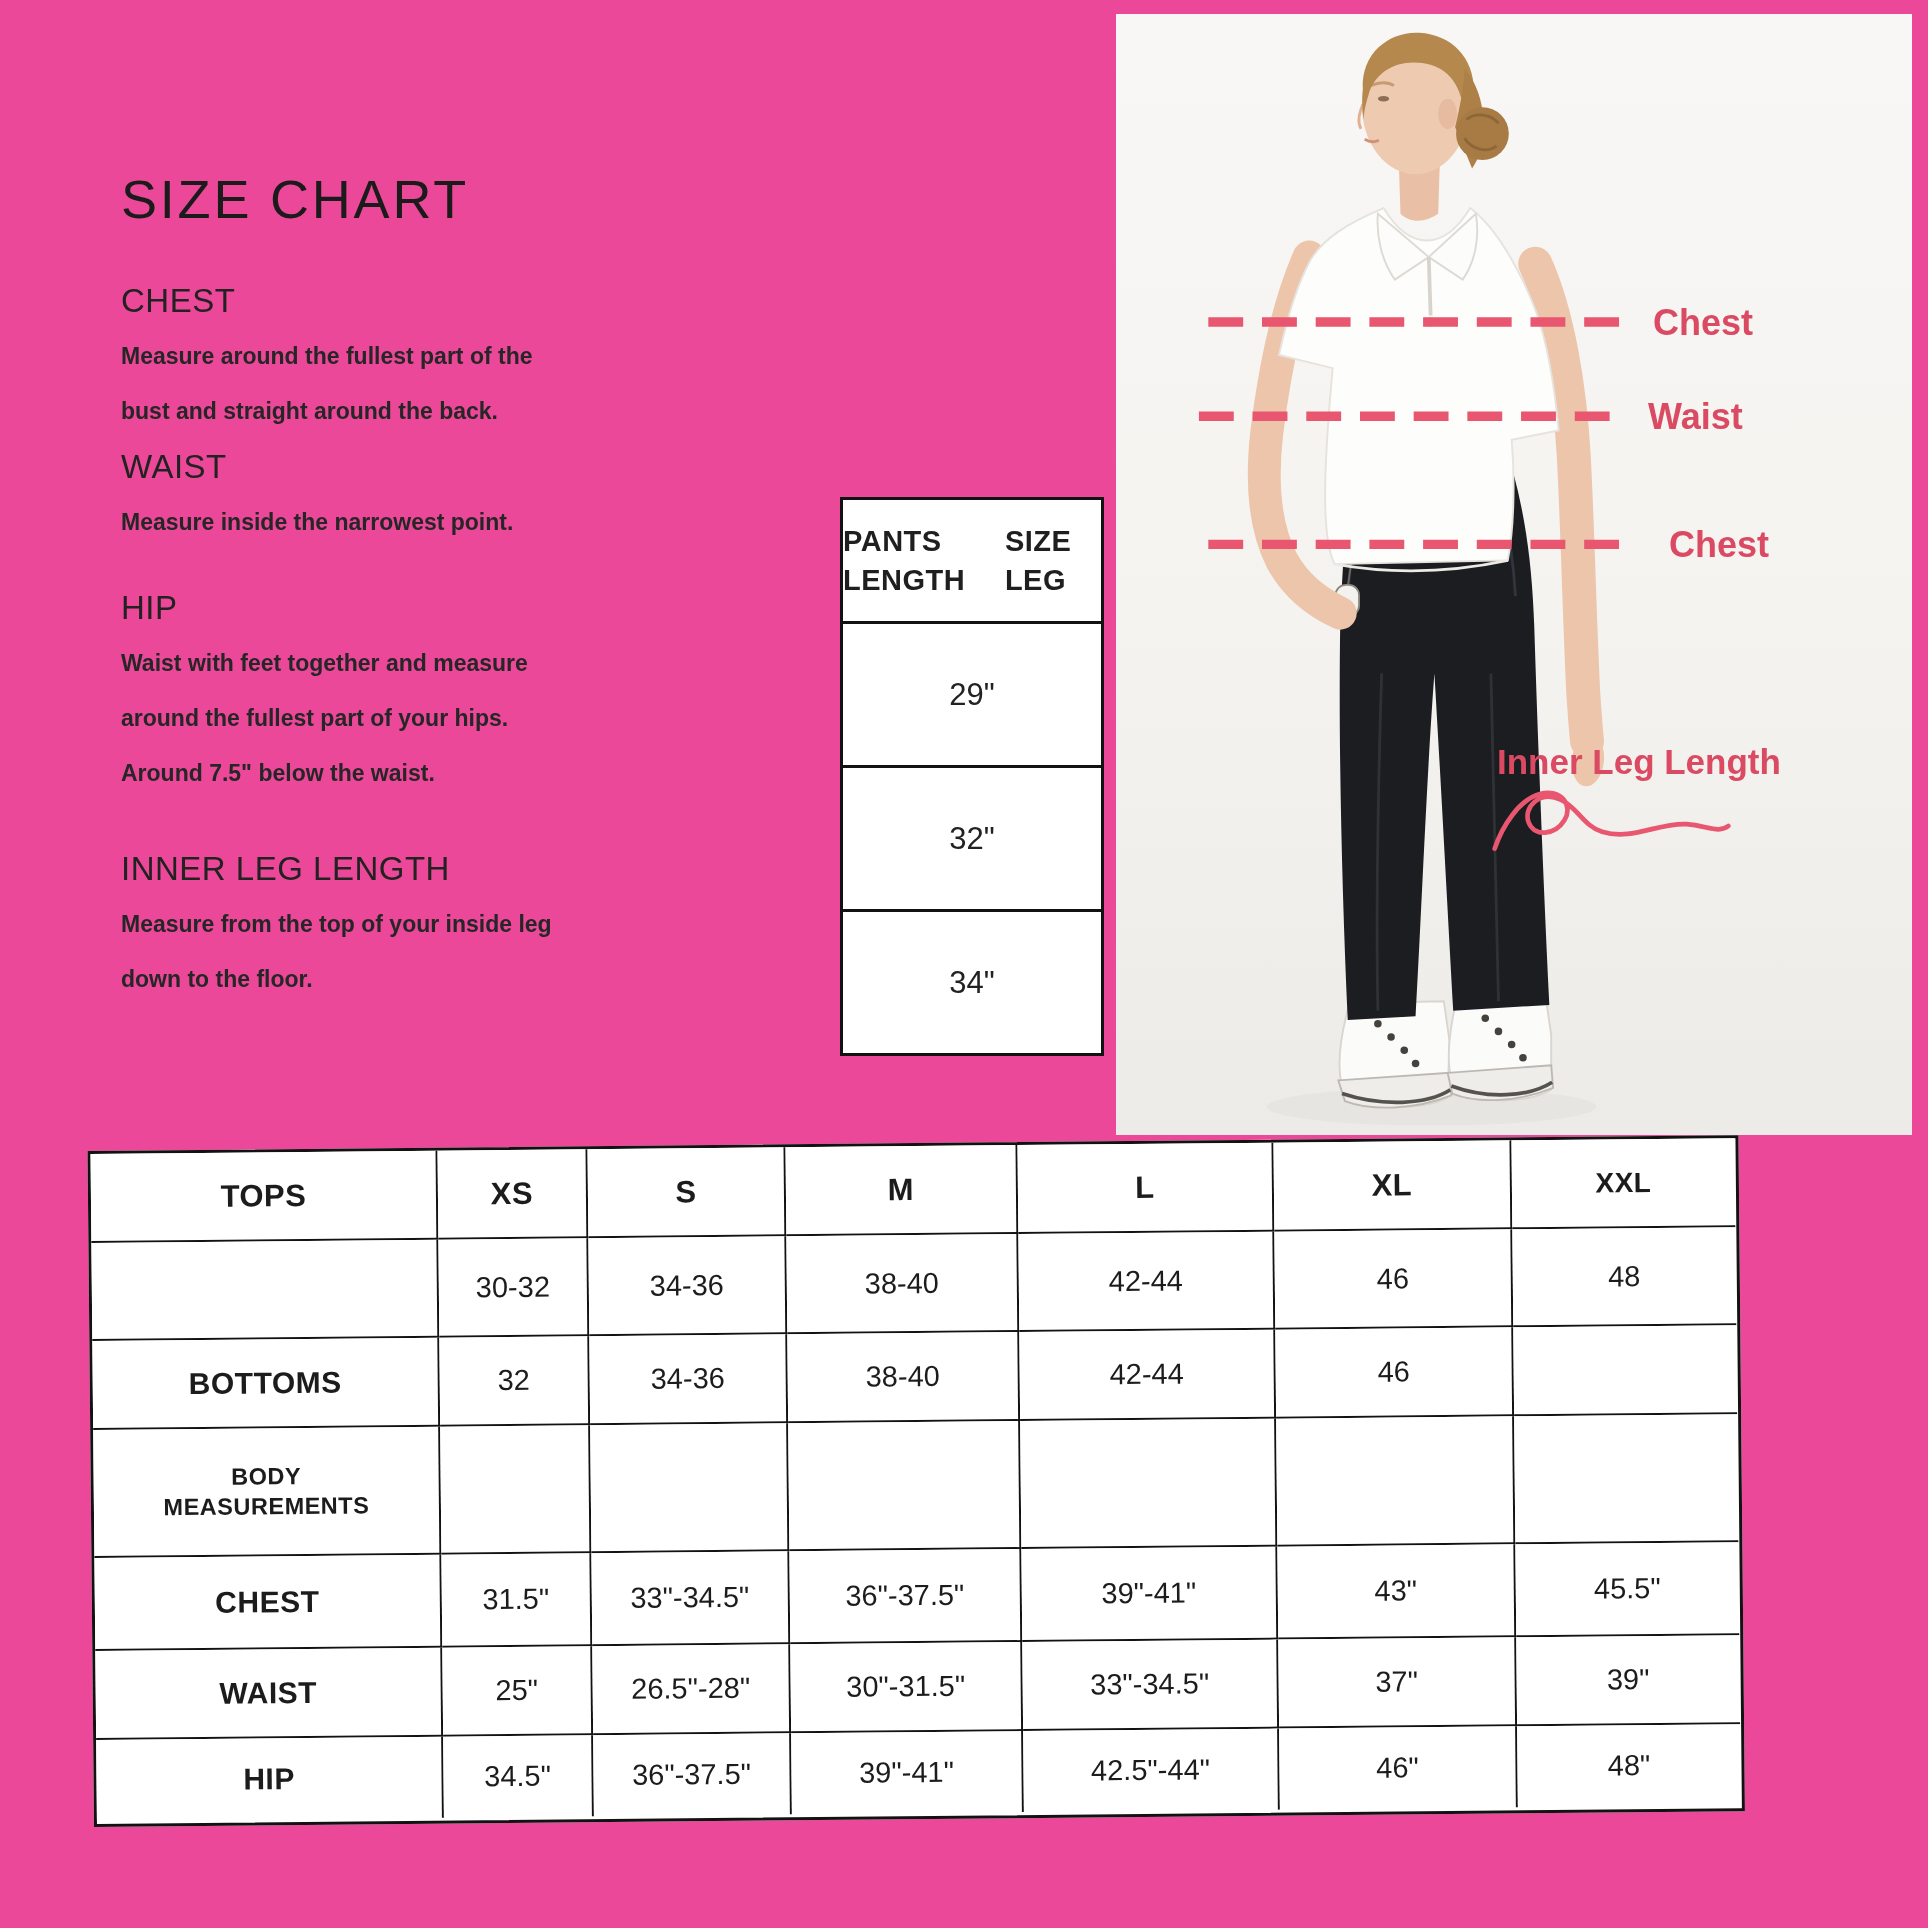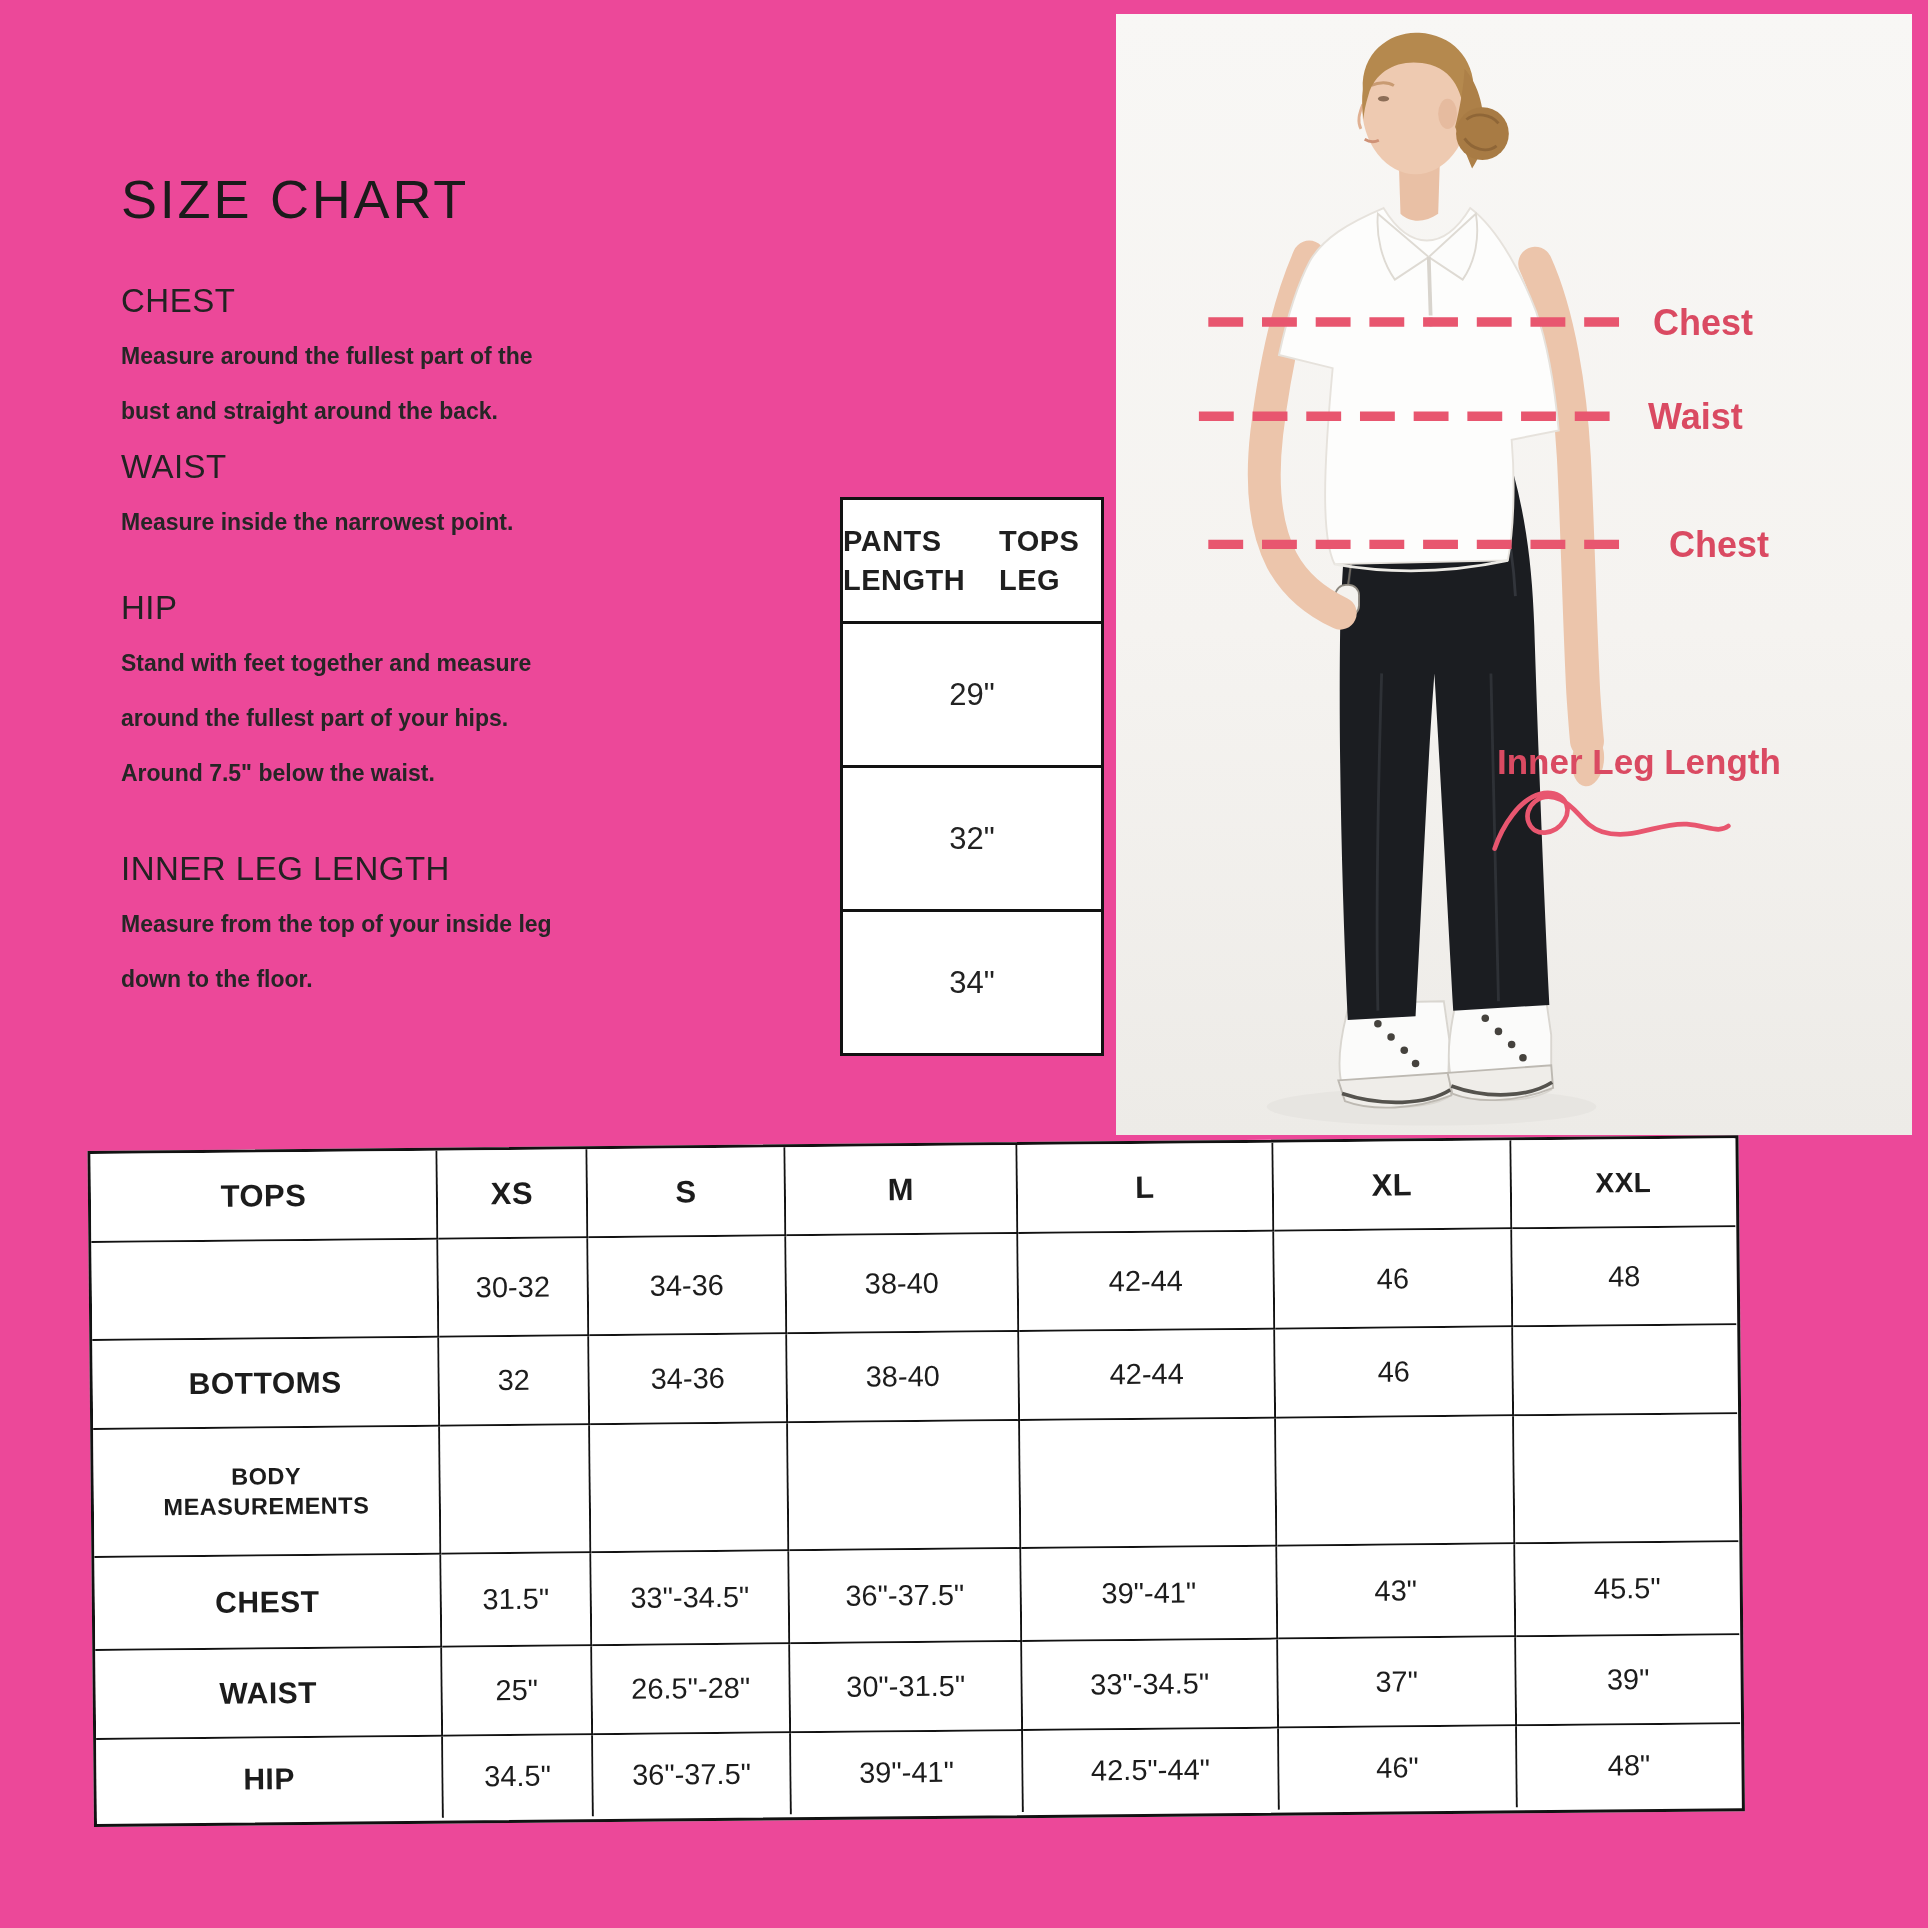--- a/index.html
+++ b/index.html
@@ -79,34 +79,34 @@
     <h2>CHEST</h2>
     <div class="ln">Measure around the fullest part of the</div>
     <div class="ln">bust and straight around the back.</div>
   </div>
   <div class="instr" id="instr-1">
     <h2>WAIST</h2>
     <div class="ln">Measure inside the narrowest point.</div>
   </div>
   <div class="instr" id="instr-2">
     <h2>HIP</h2>
-    <div class="ln">Stand with feet together and measure</div>
+    <div class="ln">Waist with feet together and measure</div>
     <div class="ln">around the fullest part of your hips.</div>
     <div class="ln">Around 7.5" below the waist.</div>
   </div>
   <div class="instr" id="instr-3">
     <h2>INNER LEG LENGTH</h2>
     <div class="ln">Measure from the top of your inside leg</div>
     <div class="ln">down to the floor.</div>
   </div>
 
   <div class="pants-table">
     <div class="ph">
       <span>PANTS LENGTH</span>
-      <span>TOPS LEG</span>
+      <span>SIZE LEG</span>
     </div>
     <div class="pc">29"</div>
     <div class="pc">32"</div>
     <div class="pc">34"</div>
   </div>
 
   <div class="photo">
     <svg width="796" height="1121" viewBox="0 0 845 1190">
 
       <ellipse cx="335" cy="1160" rx="175" ry="20" fill="#e7e5e1"></ellipse>

